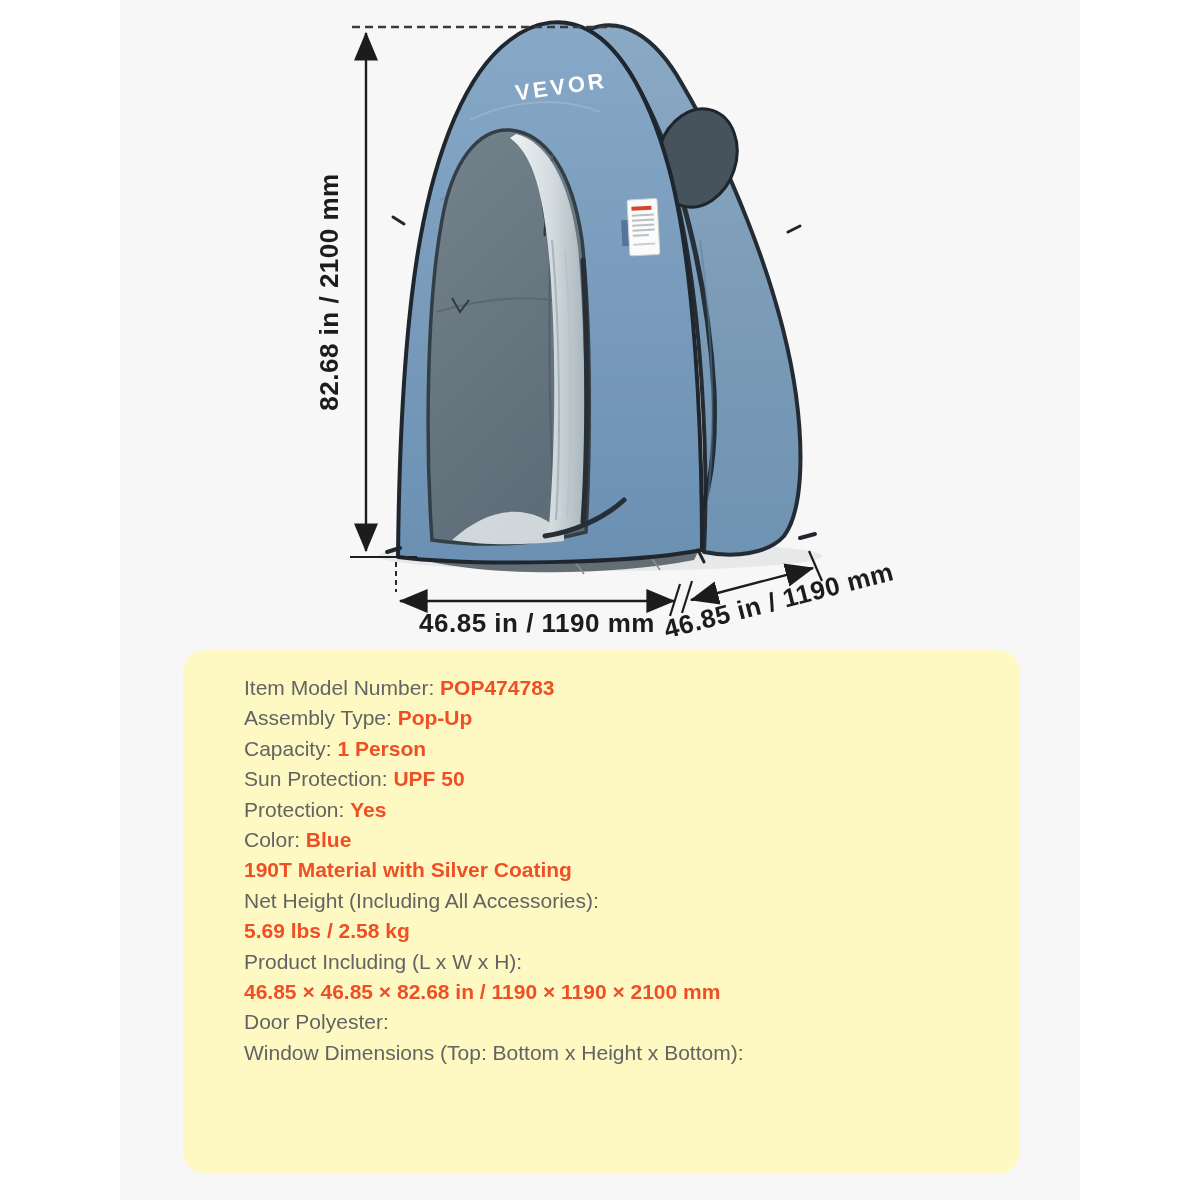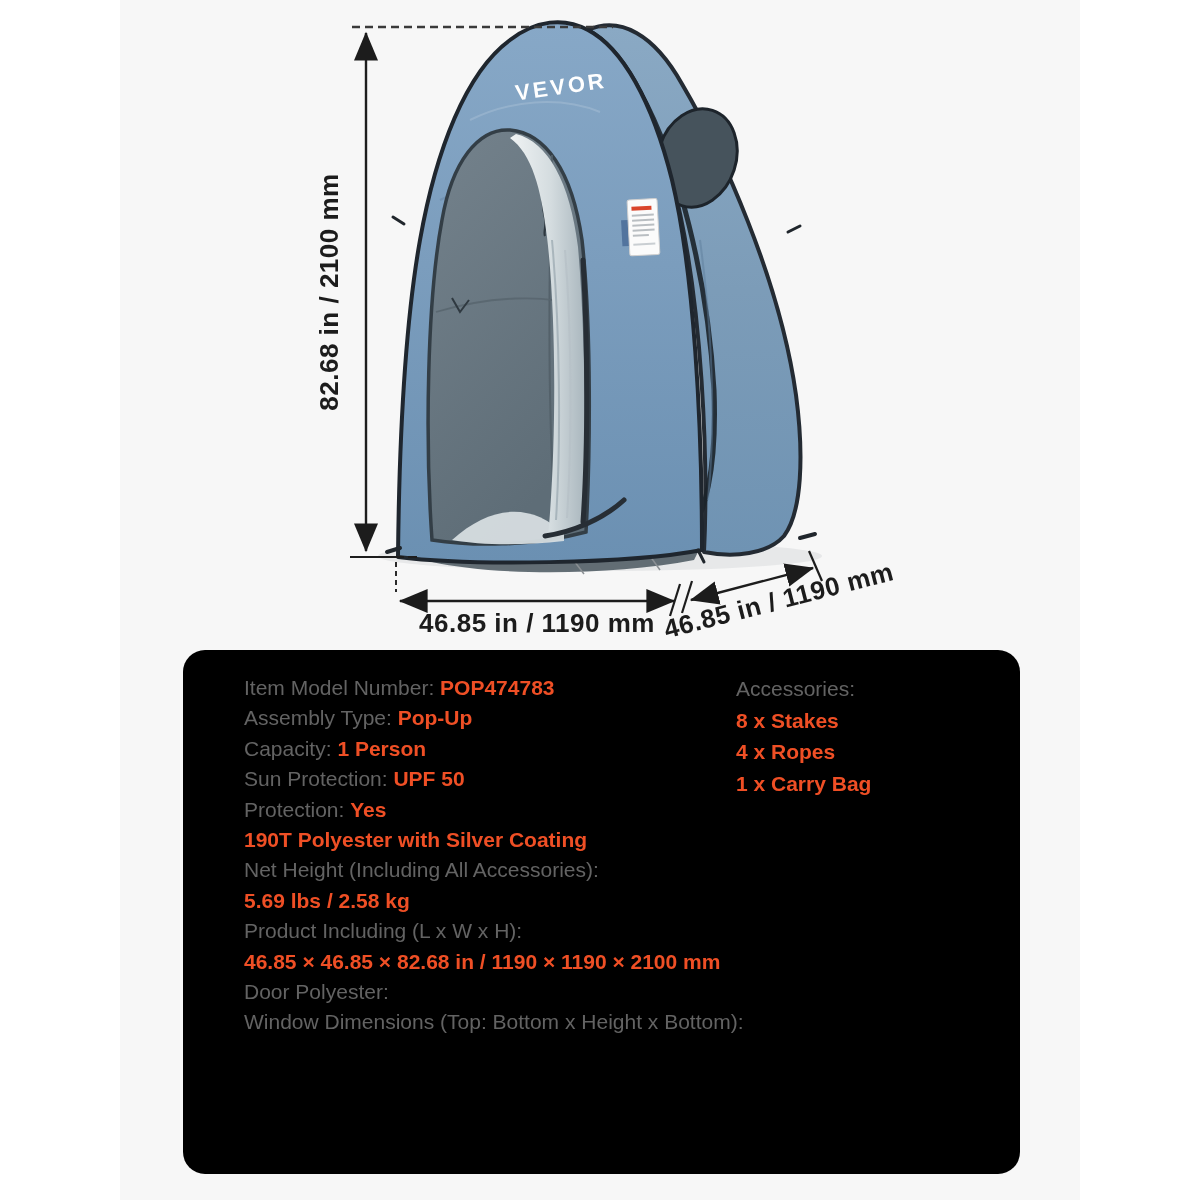--- a/index.html
+++ b/index.html
@@ -15,21 +15,21 @@
   .dim-text{
     font-family:"Liberation Sans",sans-serif;
     font-size:26px;font-weight:600;fill:#1c1c1c;letter-spacing:.5px;
   }
   .logo-text{
     font-family:"Liberation Sans",sans-serif;
     font-size:22px;font-weight:700;fill:#ffffff;letter-spacing:3px;
   }
   .card{
     position:absolute;left:183px;top:650px;width:837px;height:524px;
-    background:#000000;border-radius:22px;
+    background:#fef9c3;border-radius:22px;
   }
   .col{position:absolute;top:23px;font-size:21px;}
   .col-left{left:61px;line-height:30.4px;width:720px;}
   .col-right{left:553px;line-height:31.6px;width:260px;}
   .row{white-space:pre-wrap;}
   .lbl{color:#636363;font-weight:400;}
   .val{color:#ef4f25;font-weight:700;}
 </style>
 </head>
 <body>
@@ -170,28 +170,23 @@
     </g>
   </svg>
 
   <div class="card">
     <div class="col col-left">
       <div class="row"><span class="lbl">Item Model Number: </span><span class="val">POP474783</span></div>
       <div class="row"><span class="lbl">Assembly Type: </span><span class="val">Pop-Up</span></div>
       <div class="row"><span class="lbl">Capacity: </span><span class="val">1 Person</span></div>
       <div class="row"><span class="lbl">Sun Protection: </span><span class="val">UPF 50</span></div>
       <div class="row"><span class="lbl">Protection: </span><span class="val">Yes</span></div>
-      <div class="row"><span class="lbl"></span><span class="val">190T Polyester with Silver Coating</span></div>
+      <div class="row"><span class="lbl">Color: </span><span class="val">Blue</span></div>
+      <div class="row"><span class="lbl"></span><span class="val">190T Material with Silver Coating</span></div>
       <div class="row"><span class="lbl">Net Height (Including All Accessories):</span><span class="val"></span></div>
       <div class="row"><span class="lbl"></span><span class="val">5.69 lbs / 2.58 kg</span></div>
       <div class="row"><span class="lbl">Product Including (L x W x H):</span><span class="val"></span></div>
       <div class="row"><span class="lbl"></span><span class="val">46.85 × 46.85 × 82.68 in / 1190 × 1190 × 2100 mm</span></div>
       <div class="row"><span class="lbl">Door Polyester:</span><span class="val"></span></div>
       <div class="row"><span class="lbl">Window Dimensions (Top: Bottom x Height x Bottom):</span><span class="val"></span></div>
     </div>
-    <div class="col col-right">
-      <div class="row"><span class="lbl">Accessories:</span><span class="val"></span></div>
-      <div class="row"><span class="lbl"></span><span class="val">8 x Stakes</span></div>
-      <div class="row"><span class="lbl"></span><span class="val">4 x Ropes</span></div>
-      <div class="row"><span class="lbl"></span><span class="val">1 x Carry Bag</span></div>
-    </div>
   </div>
 </div>
 
 </body></html>

